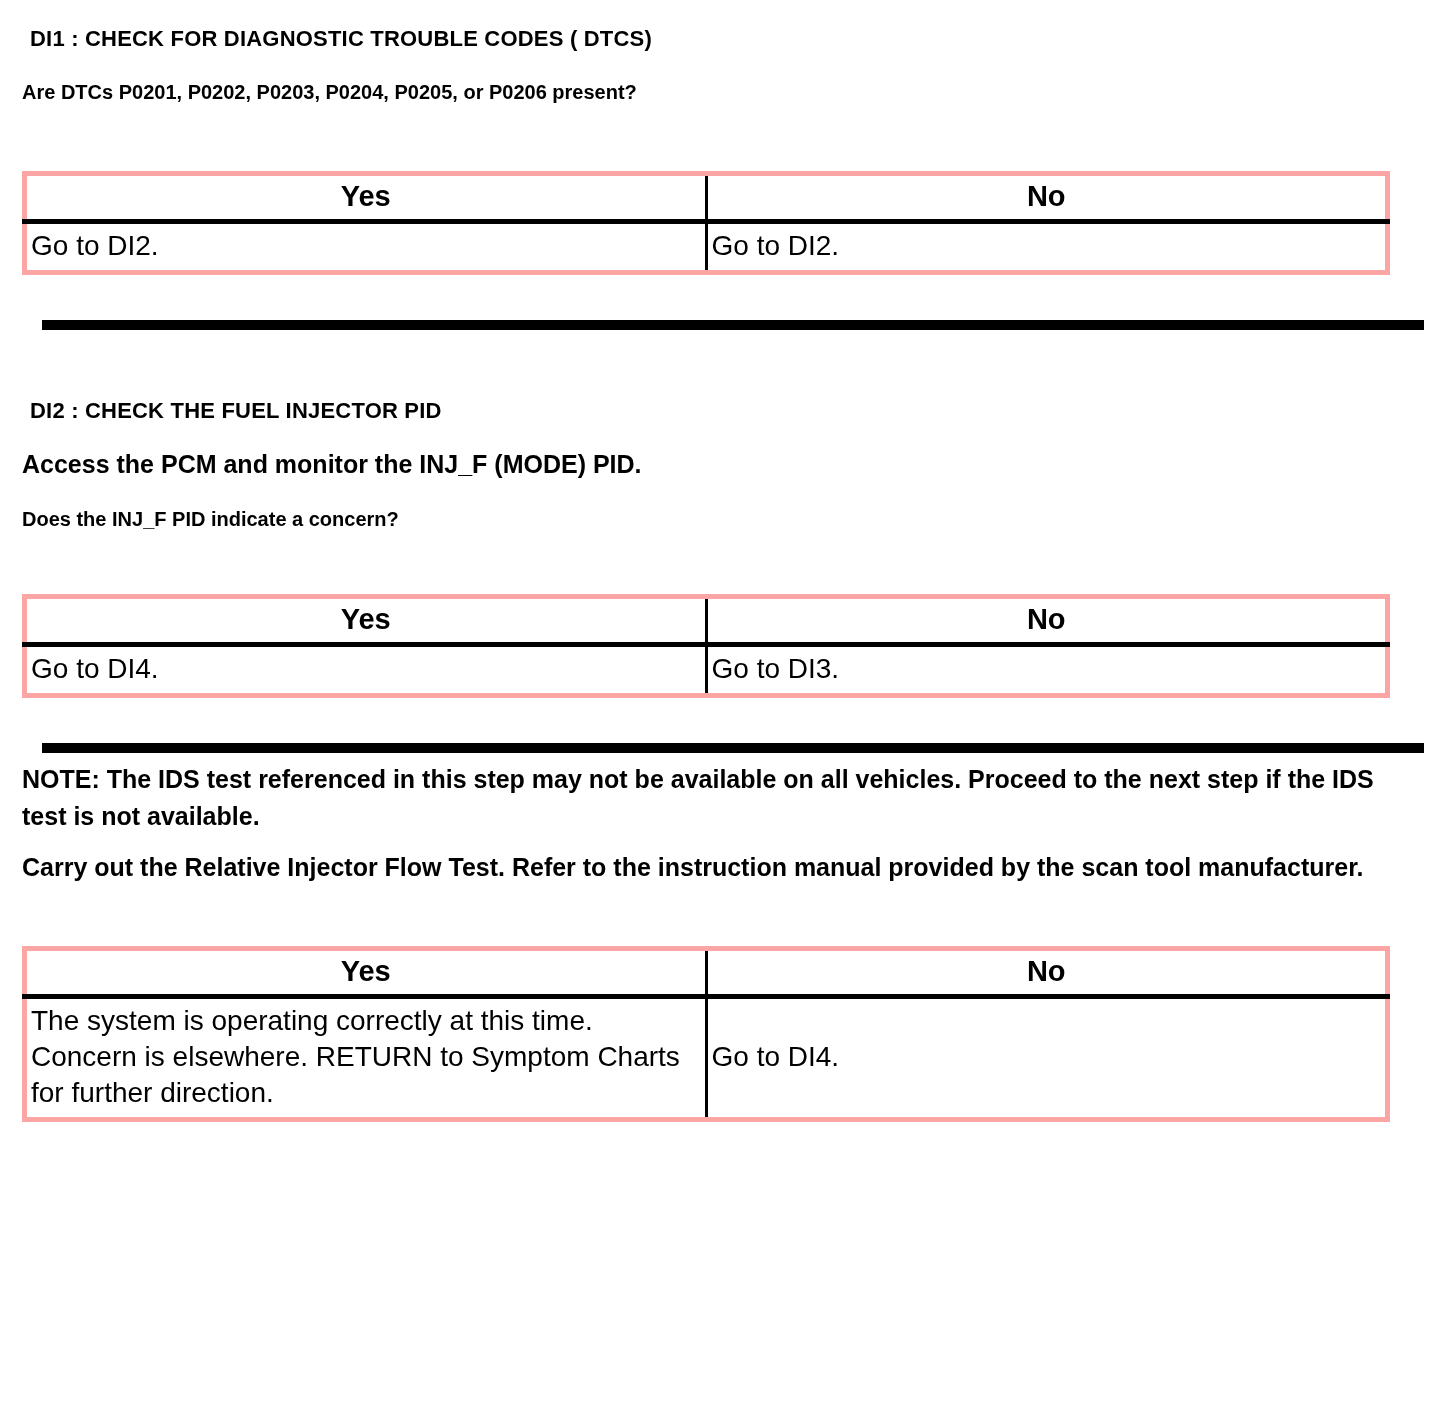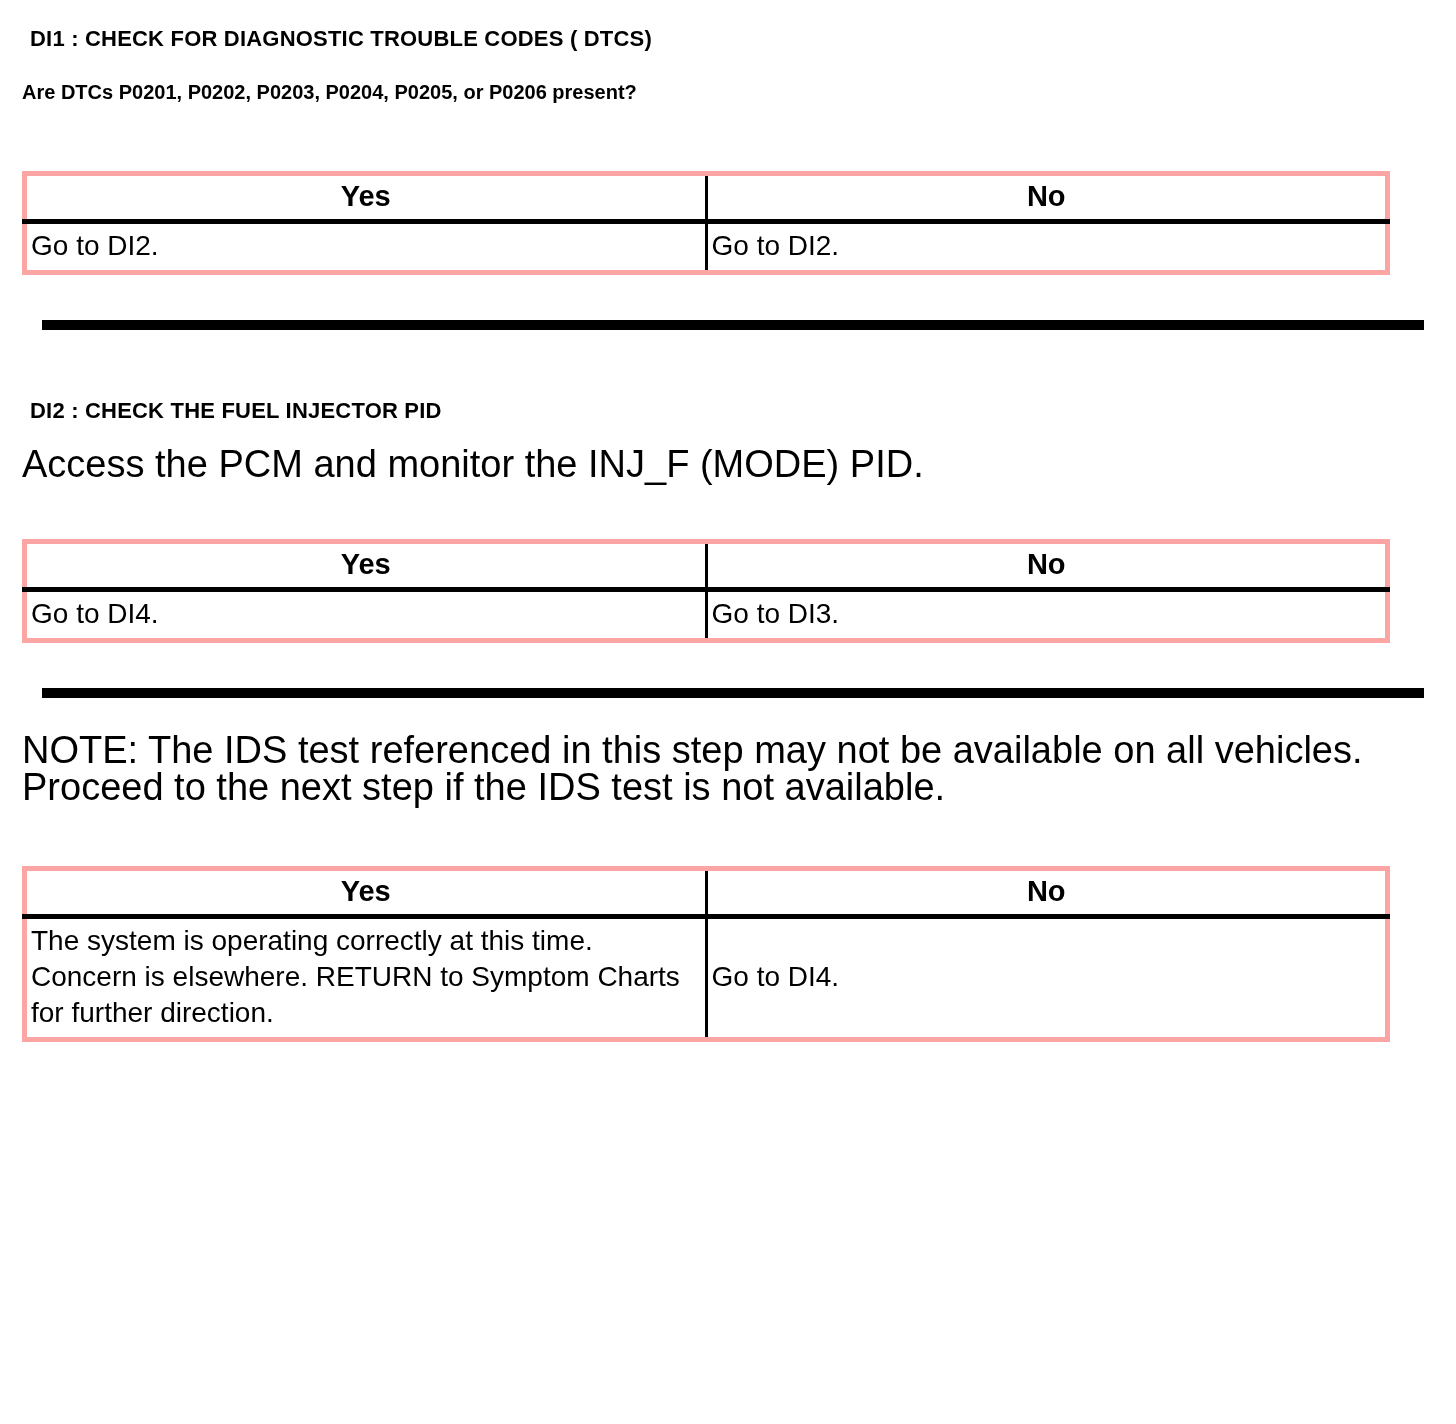--- a/index.html
+++ b/index.html
@@ -26,35 +26,35 @@
     font-size: 22px;
     font-weight: bold;
     letter-spacing: 0.2px;
     white-space: nowrap;
   }
   .sec-1 .step-heading { padding-top: 26px; }
   .sec-2 .step-heading { padding-top: 68px; }
   .sec-3 .step-heading { padding-top: 64px; }
   .instruction {
     margin: 14px 0 0 0;
-    font-size: 38px;
-    font-weight: normal;
+    font-size: 25px;
+    font-weight: bold;
     line-height: 37px;
     max-width: 1385px;
   }
   .question {
     margin: 18px 0 0 0;
     font-size: 20px;
     font-weight: bold;
     line-height: 37px;
     max-width: 1385px;
   }
   .sec-1 .question { margin-top: 22px; }
   .sec-2 .instruction { margin-top: 22px; }
-  .sec-3 .instruction.first { margin-top: 34px; }
+  .sec-3 .instruction.first { margin-top: 8px; }
   table.decision {
     border-collapse: collapse;
     table-layout: fixed;
     width: 1368px;
     margin-top: 60px;
     border: 5px solid #fca5a5;
   }
   .sec-2 table.decision { margin-top: 56px; }
   .sec-3 table.decision { margin-top: 60px; }
   table.decision th {
@@ -104,39 +104,41 @@
           <td>Go to DI2.</td>
         </tr>
       </tbody>
     </table>
     <hr class="rule">
   </div>
 
   <div class="section sec-2">
     <h2 class="step-heading">DI2 : CHECK THE FUEL INJECTOR PID</h2>
     <p class="instruction">Access the PCM and monitor the  INJ_F (MODE) PID.</p>
+    <p class="question">Does the INJ_F PID indicate a concern?</p>
     <table class="decision">
       <thead>
         <tr>
           <th>Yes</th>
           <th>No</th>
         </tr>
       </thead>
       <tbody>
         <tr>
           <td>Go to DI4.</td>
           <td>Go to DI3.</td>
         </tr>
       </tbody>
     </table>
     <hr class="rule">
   </div>
 
   <div class="section sec-3">
     <p class="instruction first">NOTE: The IDS test referenced in this step may not be available on all vehicles. Proceed to the next step if the IDS test is not available.</p>
+    <p class="instruction">Carry out the Relative Injector Flow Test. Refer to the instruction manual provided by the scan tool manufacturer.</p>
     <table class="decision">
       <thead>
         <tr>
           <th>Yes</th>
           <th>No</th>
         </tr>
       </thead>
       <tbody>
         <tr>
           <td>The system is operating correctly at this time. Concern is elsewhere. RETURN to Symptom Charts for further direction.</td>

